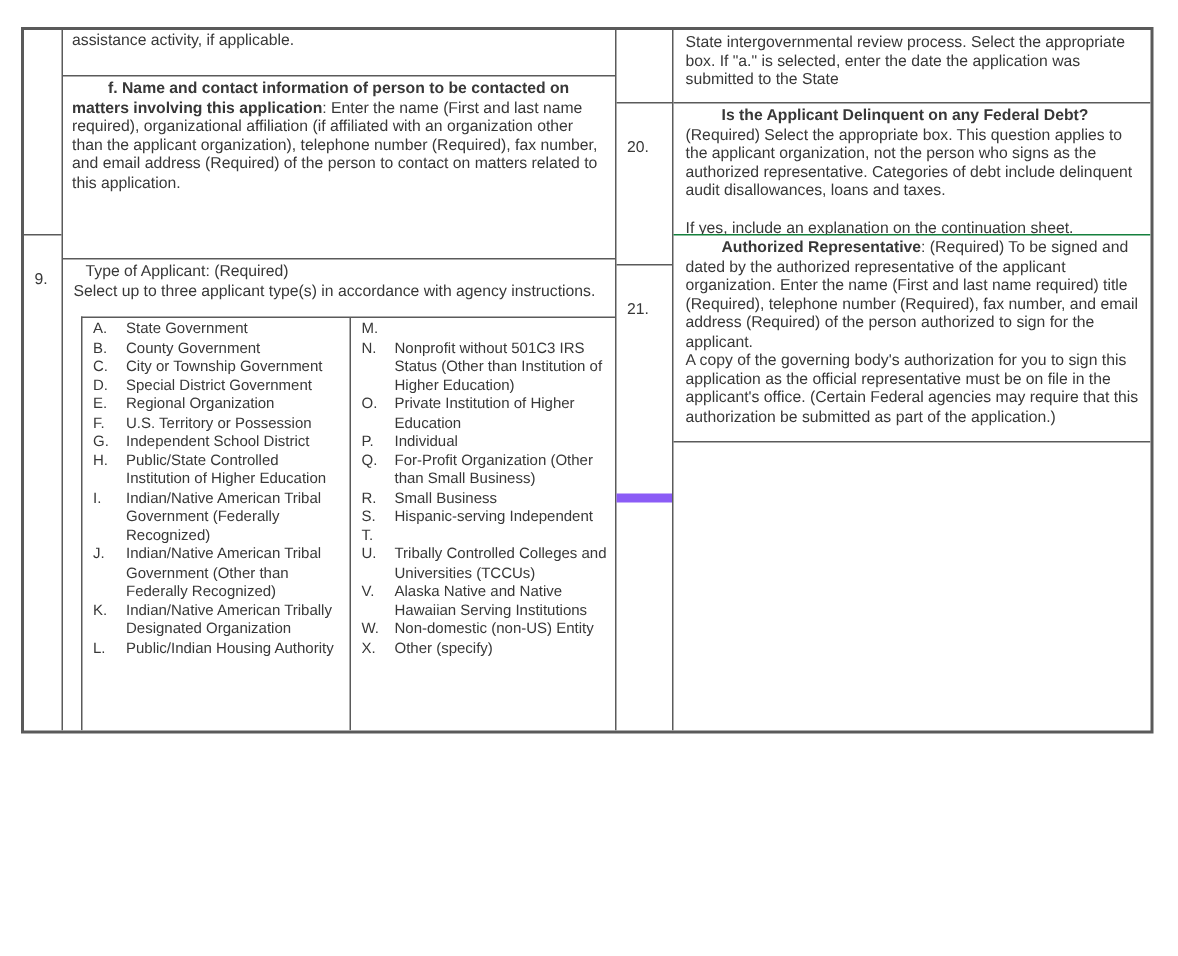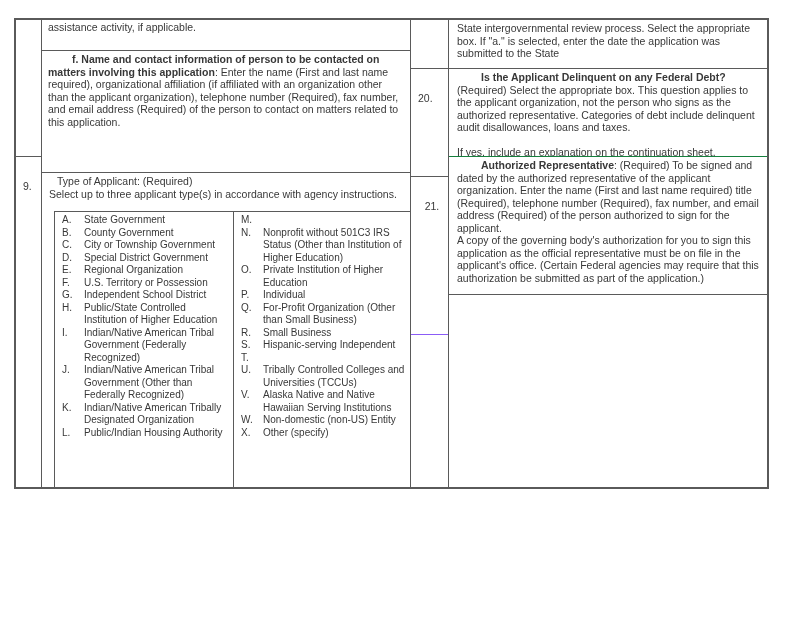--- a/index.html
+++ b/index.html
@@ -19,21 +19,21 @@
   .half-right { flex:1; }
 
   .numcol { display:flex; flex-direction:column; border-right:1px solid #5a5a5a;gap:20px; }
   .numcol-left { width:26px; }
   .numcol-right { width:38px; }
   .numcell { padding:3px 2px 0 7px; }
   .nc-spacer-left { height:137px; border-bottom:1px solid #5a5a5a; }
   .nc-9 { flex:1; }
   .nc-cont { height:49px; border-bottom:1px solid #5a5a5a; }
   .nc-20 { height:88px; border-bottom:1px solid #5a5a5a; }
-  .nc-21 { height:138px; border-bottom:1px solid #8b5cf6;text-align:center; }
+  .nc-21 { height:138px; border-bottom:6px solid #8b5cf6; }
   .nc-empty { flex:1; }
 
   .contentcol { flex:1; display:flex; flex-direction:column; min-width:0; }
   .cell { overflow:hidden; }
 
   
   .lr-cont { height:31px; border-bottom:1px solid #5a5a5a; padding:1px 6px 0 6px; }
   .lr-f    { height:122px; border-bottom:1px solid #5a5a5a; padding:2px 7px 0 6px; }
   .lr-9    { flex:1; position:relative; }
   .item9-head { height:38px; padding:2px 10px 0 7px; }

